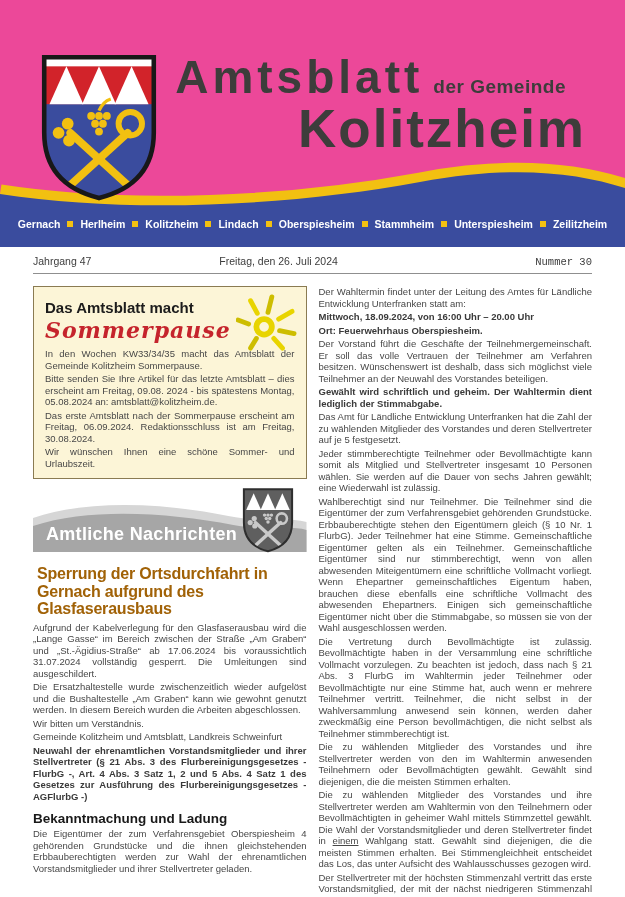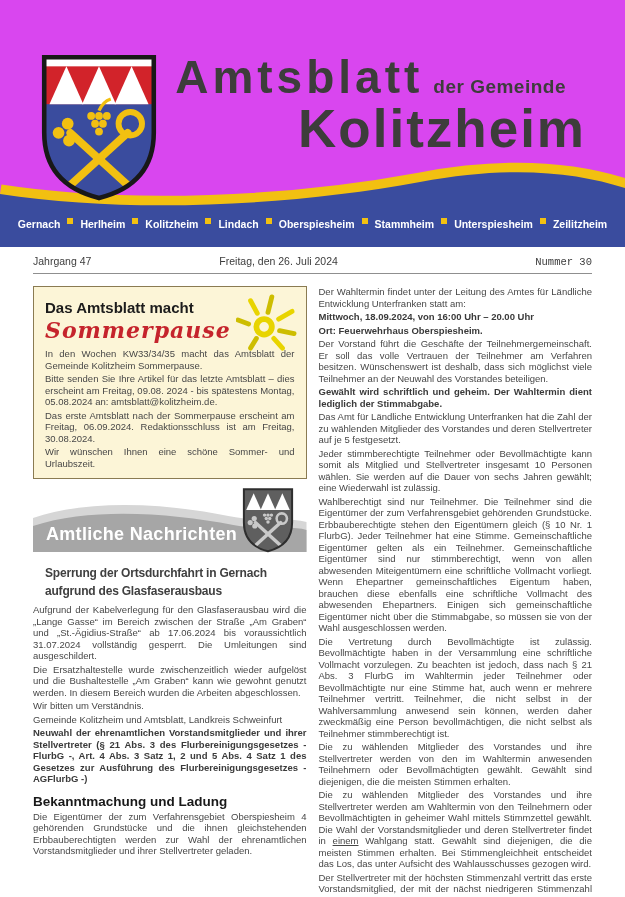--- a/index.html
+++ b/index.html
@@ -1,30 +1,30 @@
 <!DOCTYPE html>
 <html><head>
 <meta charset="utf-8">
 <style>
   html,body{margin:0;padding:0;}
   body{
     width:625px;height:897px;overflow:hidden;background:#ffffff;
     font-family:"Liberation Sans",sans-serif;color:#474747;position:relative;
   }
   
-  .header{position:relative;height:247px;background:#d946ef;}
+  .header{position:relative;height:247px;background:#ec4899;}
   .wave-svg{position:absolute;left:0;top:148px;width:625px;height:99px;display:block;}
   .crest{position:absolute;left:33px;top:52px;width:132px;height:150px;z-index:3;}
   .masthead{position:absolute;left:175px;right:33px;top:54px;z-index:2;color:#3d3d3b;}
   .mast-line1{display:flex;align-items:baseline;justify-content:flex-end;padding-right:26px;}
   .mast-title{font-size:46px;font-weight:bold;letter-spacing:4px;line-height:1;}
   .mast-sub{font-size:19px;font-weight:bold;margin-left:10px;letter-spacing:0.5px;}
   .mast-muni{font-size:53px;font-weight:bold;letter-spacing:2px;line-height:1;text-align:right;padding-right:6px;margin-top:2px;}
   .mast-web{font-size:11px;color:#3a3a3a;text-align:right;padding-right:136px;margin-top:7px;}
-  .nav{position:absolute;left:0;right:0;top:218px;z-index:4;display:flex;justify-content:center;align-items:flex-start;gap:7px;color:#ffffff;font-size:10.5px;font-weight:bold;}
+  .nav{position:absolute;left:0;right:0;top:218px;z-index:4;display:flex;justify-content:center;align-items:center;gap:7px;color:#ffffff;font-size:10.5px;font-weight:bold;}
   .sq{width:6px;height:6px;background:#f2c011;display:inline-block;}
   
   .issuebar{margin:0 33px;display:flex;align-items:baseline;padding:8px 0 5px;border-bottom:1px solid #8f8f8f;font-size:10.5px;color:#3c3c3c;}
   .issuebar .cell{flex:1;}
   .issuebar .c{text-align:left;}
   .issuebar .r{text-align:right;font-family:Liberation Mono, monospace;}
   
   .content{display:flex;gap:12px;padding:12px 33px 0;}
   .col{flex:1;min-width:0;}
   .body-p{font-size:9.5px;line-height:11.5px;text-align:justify;margin:0 0 2px;}
@@ -34,21 +34,21 @@
   .sumbox{background:#fcf5d7;border:1px solid #8a7b52;padding:12px 11px 7px;position:relative;}
   .sumbox-title{font-size:15px;font-weight:bold;color:#1c1c1c;margin:0;line-height:1.2;}
   .sumbox-script{font-family:"DejaVu Serif",serif;font-style:italic;font-weight:bold;font-size:22px;color:#c5242c;margin:1px 0 6px;line-height:1.1;letter-spacing:1px;}
   .sun{position:absolute;right:8px;top:6px;width:62px;height:58px;}
   
   .banner{position:relative;height:60px;margin-top:13px;}
   .banner svg.bg{position:absolute;left:0;top:0;width:100%;height:100%;}
   .banner-label{position:absolute;left:13px;bottom:7px;color:#ffffff;font-size:18px;font-weight:bold;letter-spacing:0.3px;}
   .banner .gcrest{position:absolute;right:10px;top:-5px;width:58px;height:66px;}
   
-  .art-h1{font-size:12px;font-weight:bold;color:#404040;line-height:17.5px;margin:13px 12px 4px;letter-spacing:-0.2px;}
+  .art-h1{font-size:16px;font-weight:bold;color:#a16207;line-height:17.5px;margin:13px 4px 4px;letter-spacing:-0.2px;}
   .art-h2{font-size:13.5px;font-weight:bold;color:#191919;line-height:15px;margin:9px 0 2px;}
   .art-sub{font-size:9.5px;line-height:11.5px;margin:0 0 2px;}
 </style>
 </head>
 <body>
 
 <div class="header">
 
   <svg class="crest" viewBox="0 0 100 115">
     <defs>

